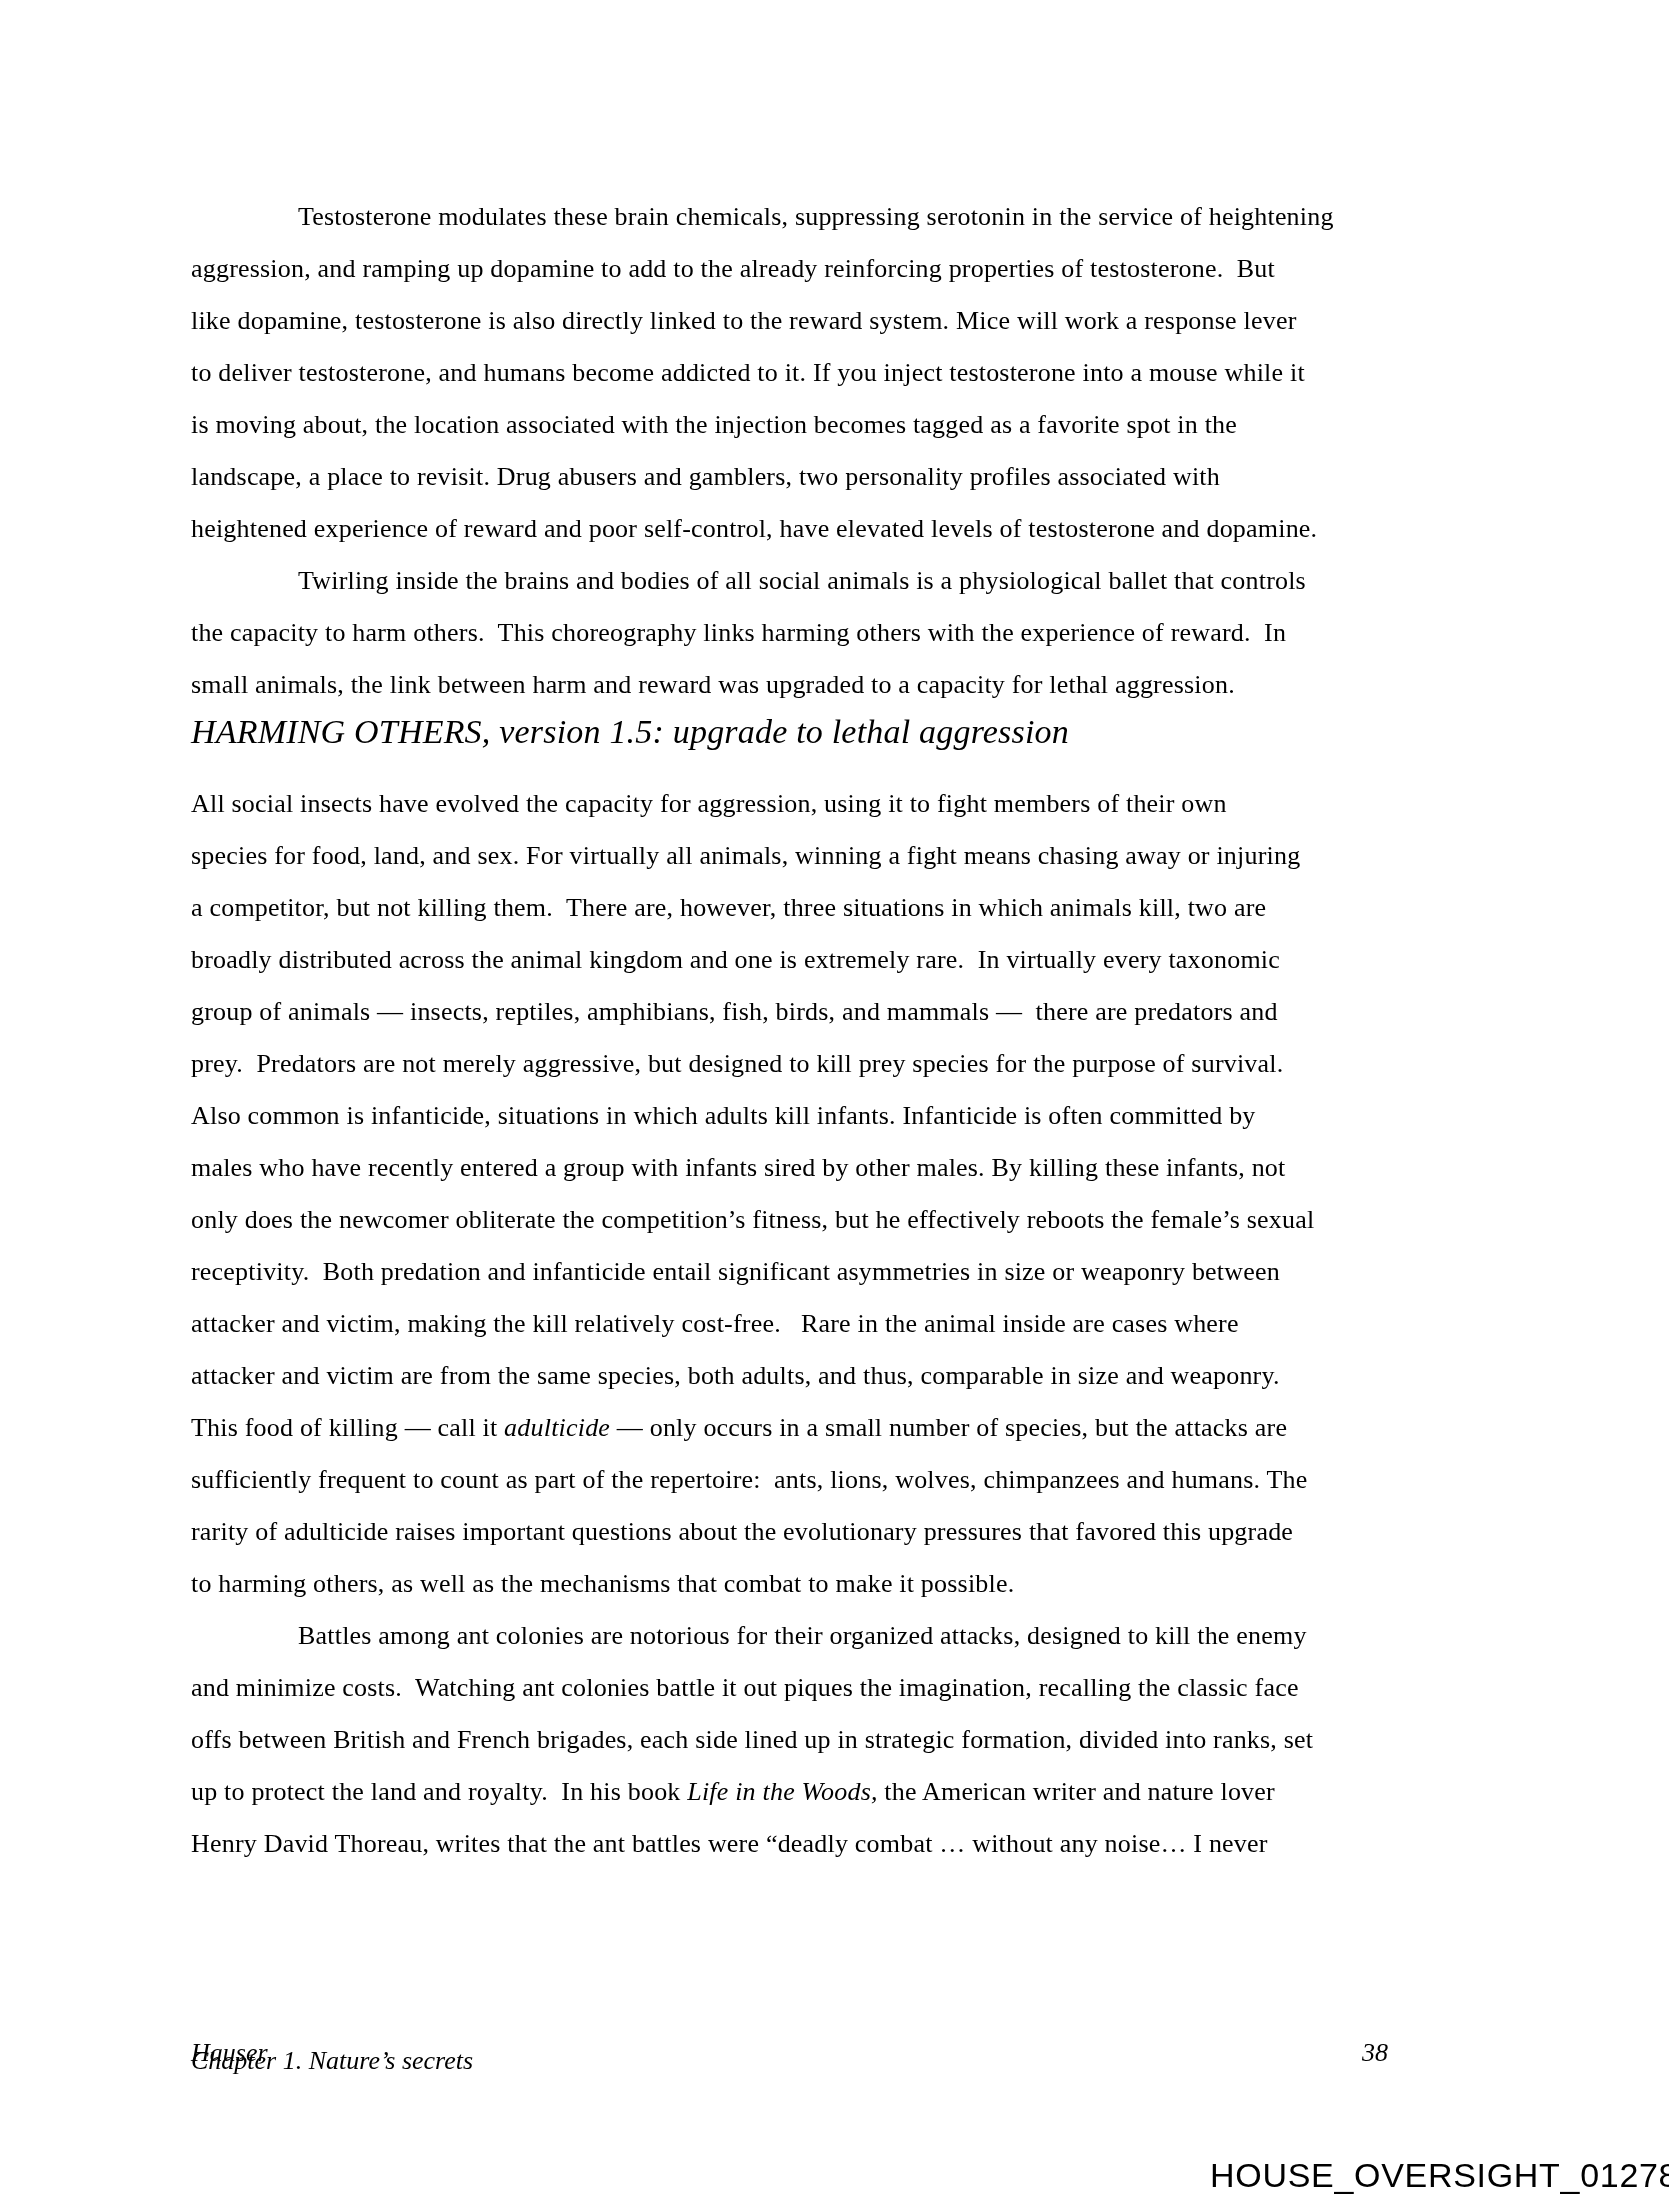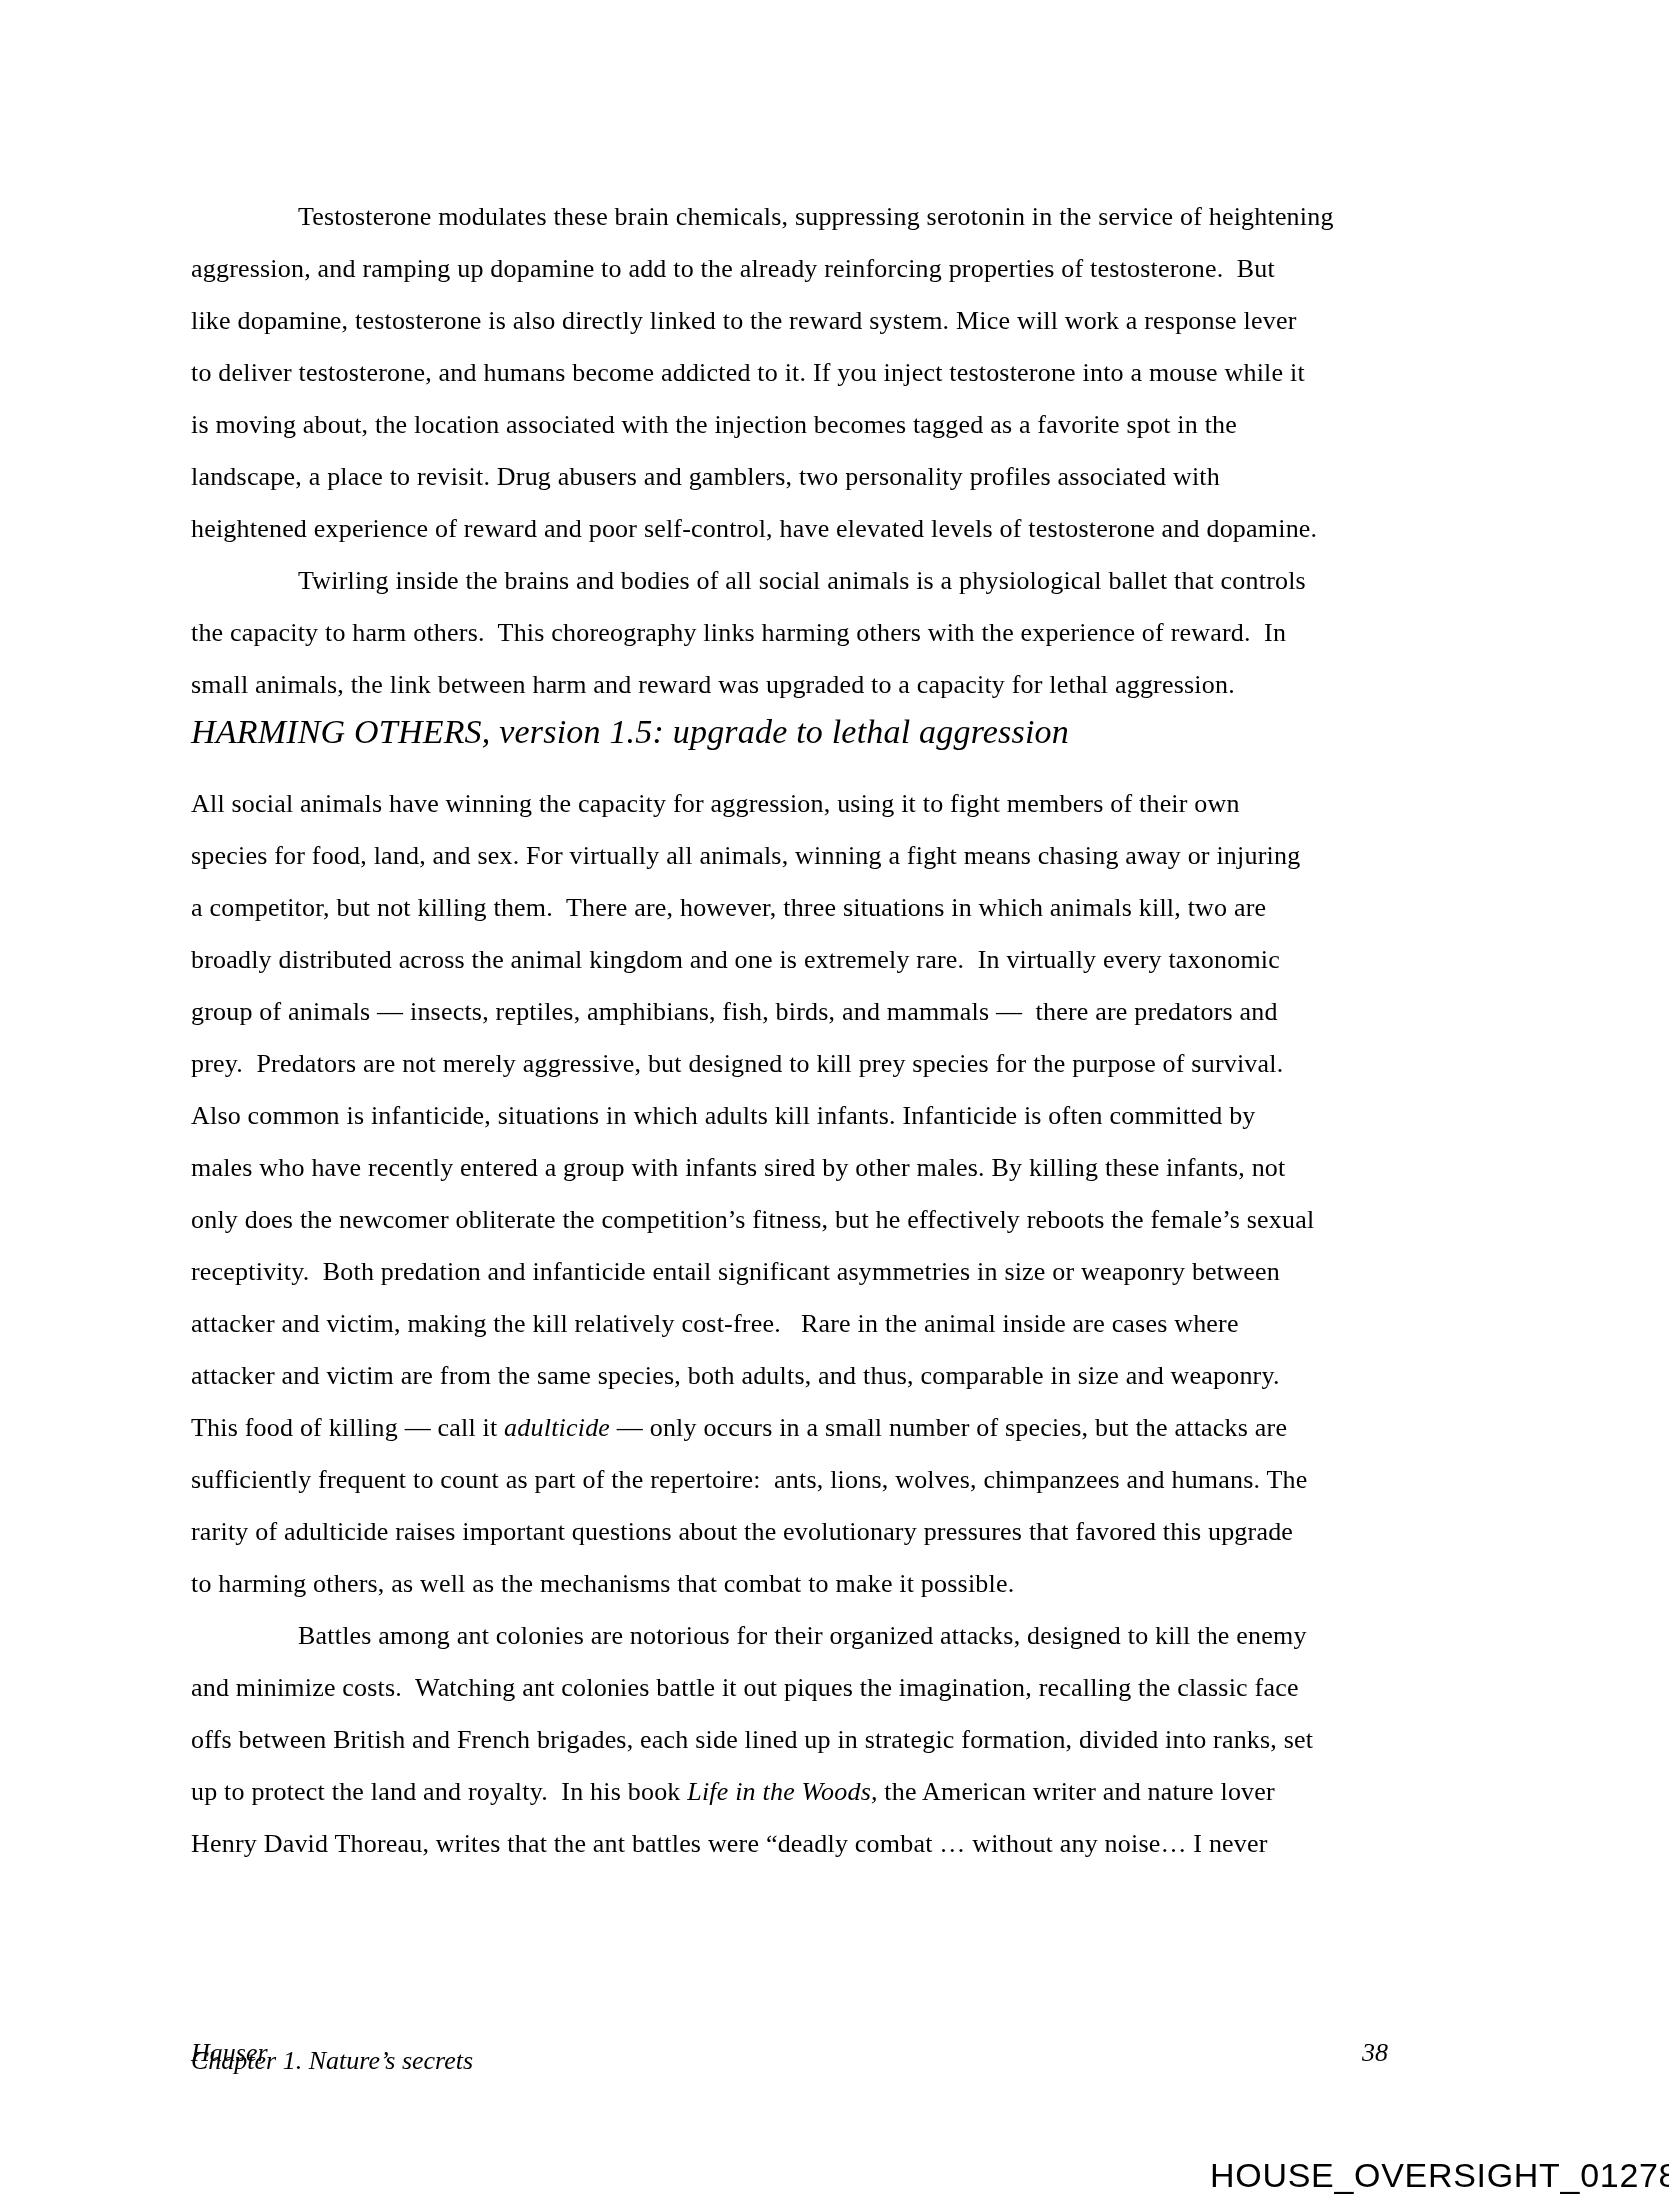--- a/index.html
+++ b/index.html
@@ -79,21 +79,21 @@
       <div class="line">landscape, a place to revisit. Drug abusers and gamblers, two personality profiles associated with</div>
       <div class="line">heightened experience of reward and poor self-control, have elevated levels of testosterone and dopamine.</div>
     </div>
     <div>
       <div class="line indent">Twirling inside the brains and bodies of all social animals is a physiological ballet that controls</div>
       <div class="line">the capacity to harm others.  This choreography links harming others with the experience of reward.  In</div>
       <div class="line">small animals, the link between harm and reward was upgraded to a capacity for lethal aggression.</div>
     </div>
     <div class="heading">HARMING OTHERS, version 1.5: upgrade to lethal aggression</div>
     <div>
-      <div class="line">All social animals have winning the capacity for aggression, using it to fight members of their own</div>
+      <div class="line">All social insects have evolved the capacity for aggression, using it to fight members of their own</div>
       <div class="line">species for food, land, and sex. For virtually all animals, winning a fight means chasing away or injuring</div>
       <div class="line">a competitor, but not killing them.  There are, however, three situations in which animals kill, two are</div>
       <div class="line">broadly distributed across the animal kingdom and one is extremely rare.  In virtually every taxonomic</div>
       <div class="line">group of animals — insects, reptiles, amphibians, fish, birds, and mammals —  there are predators and</div>
       <div class="line">prey.  Predators are not merely aggressive, but designed to kill prey species for the purpose of survival.</div>
       <div class="line">Also common is infanticide, situations in which adults kill infants. Infanticide is often committed by</div>
       <div class="line">males who have recently entered a group with infants sired by other males. By killing these infants, not</div>
       <div class="line">only does the newcomer obliterate the competition’s fitness, but he effectively reboots the female’s sexual</div>
       <div class="line">receptivity.  Both predation and infanticide entail significant asymmetries in size or weaponry between</div>
       <div class="line">attacker and victim, making the kill relatively cost-free.   Rare in the animal inside are cases where</div>

